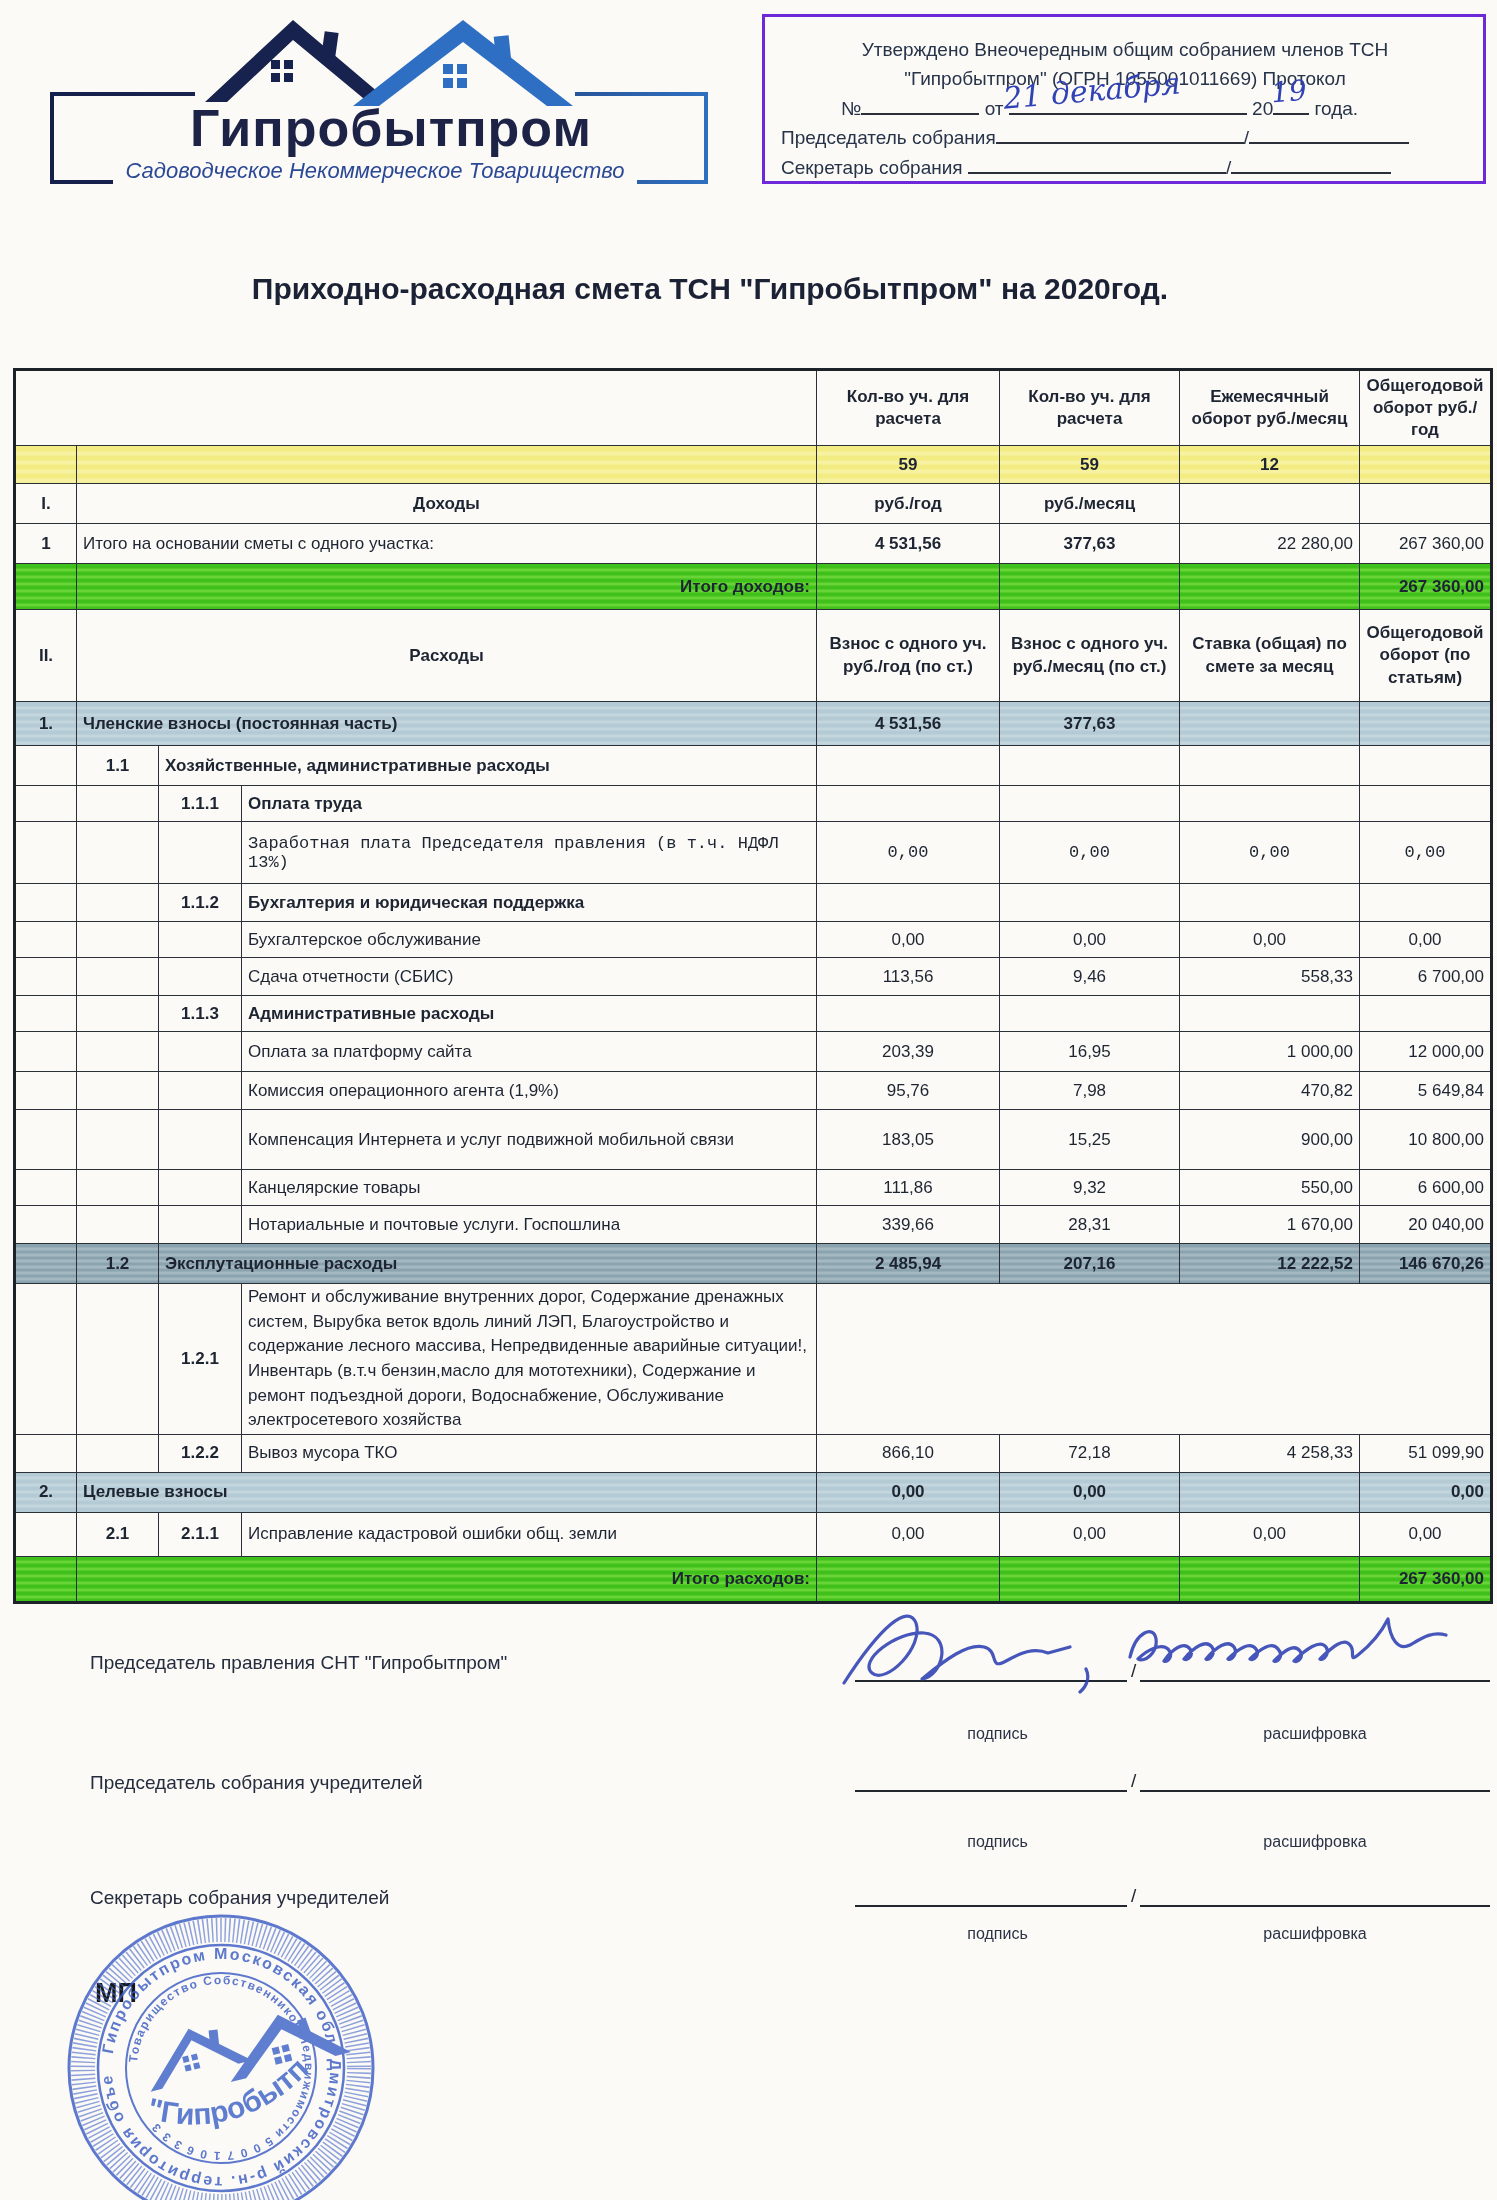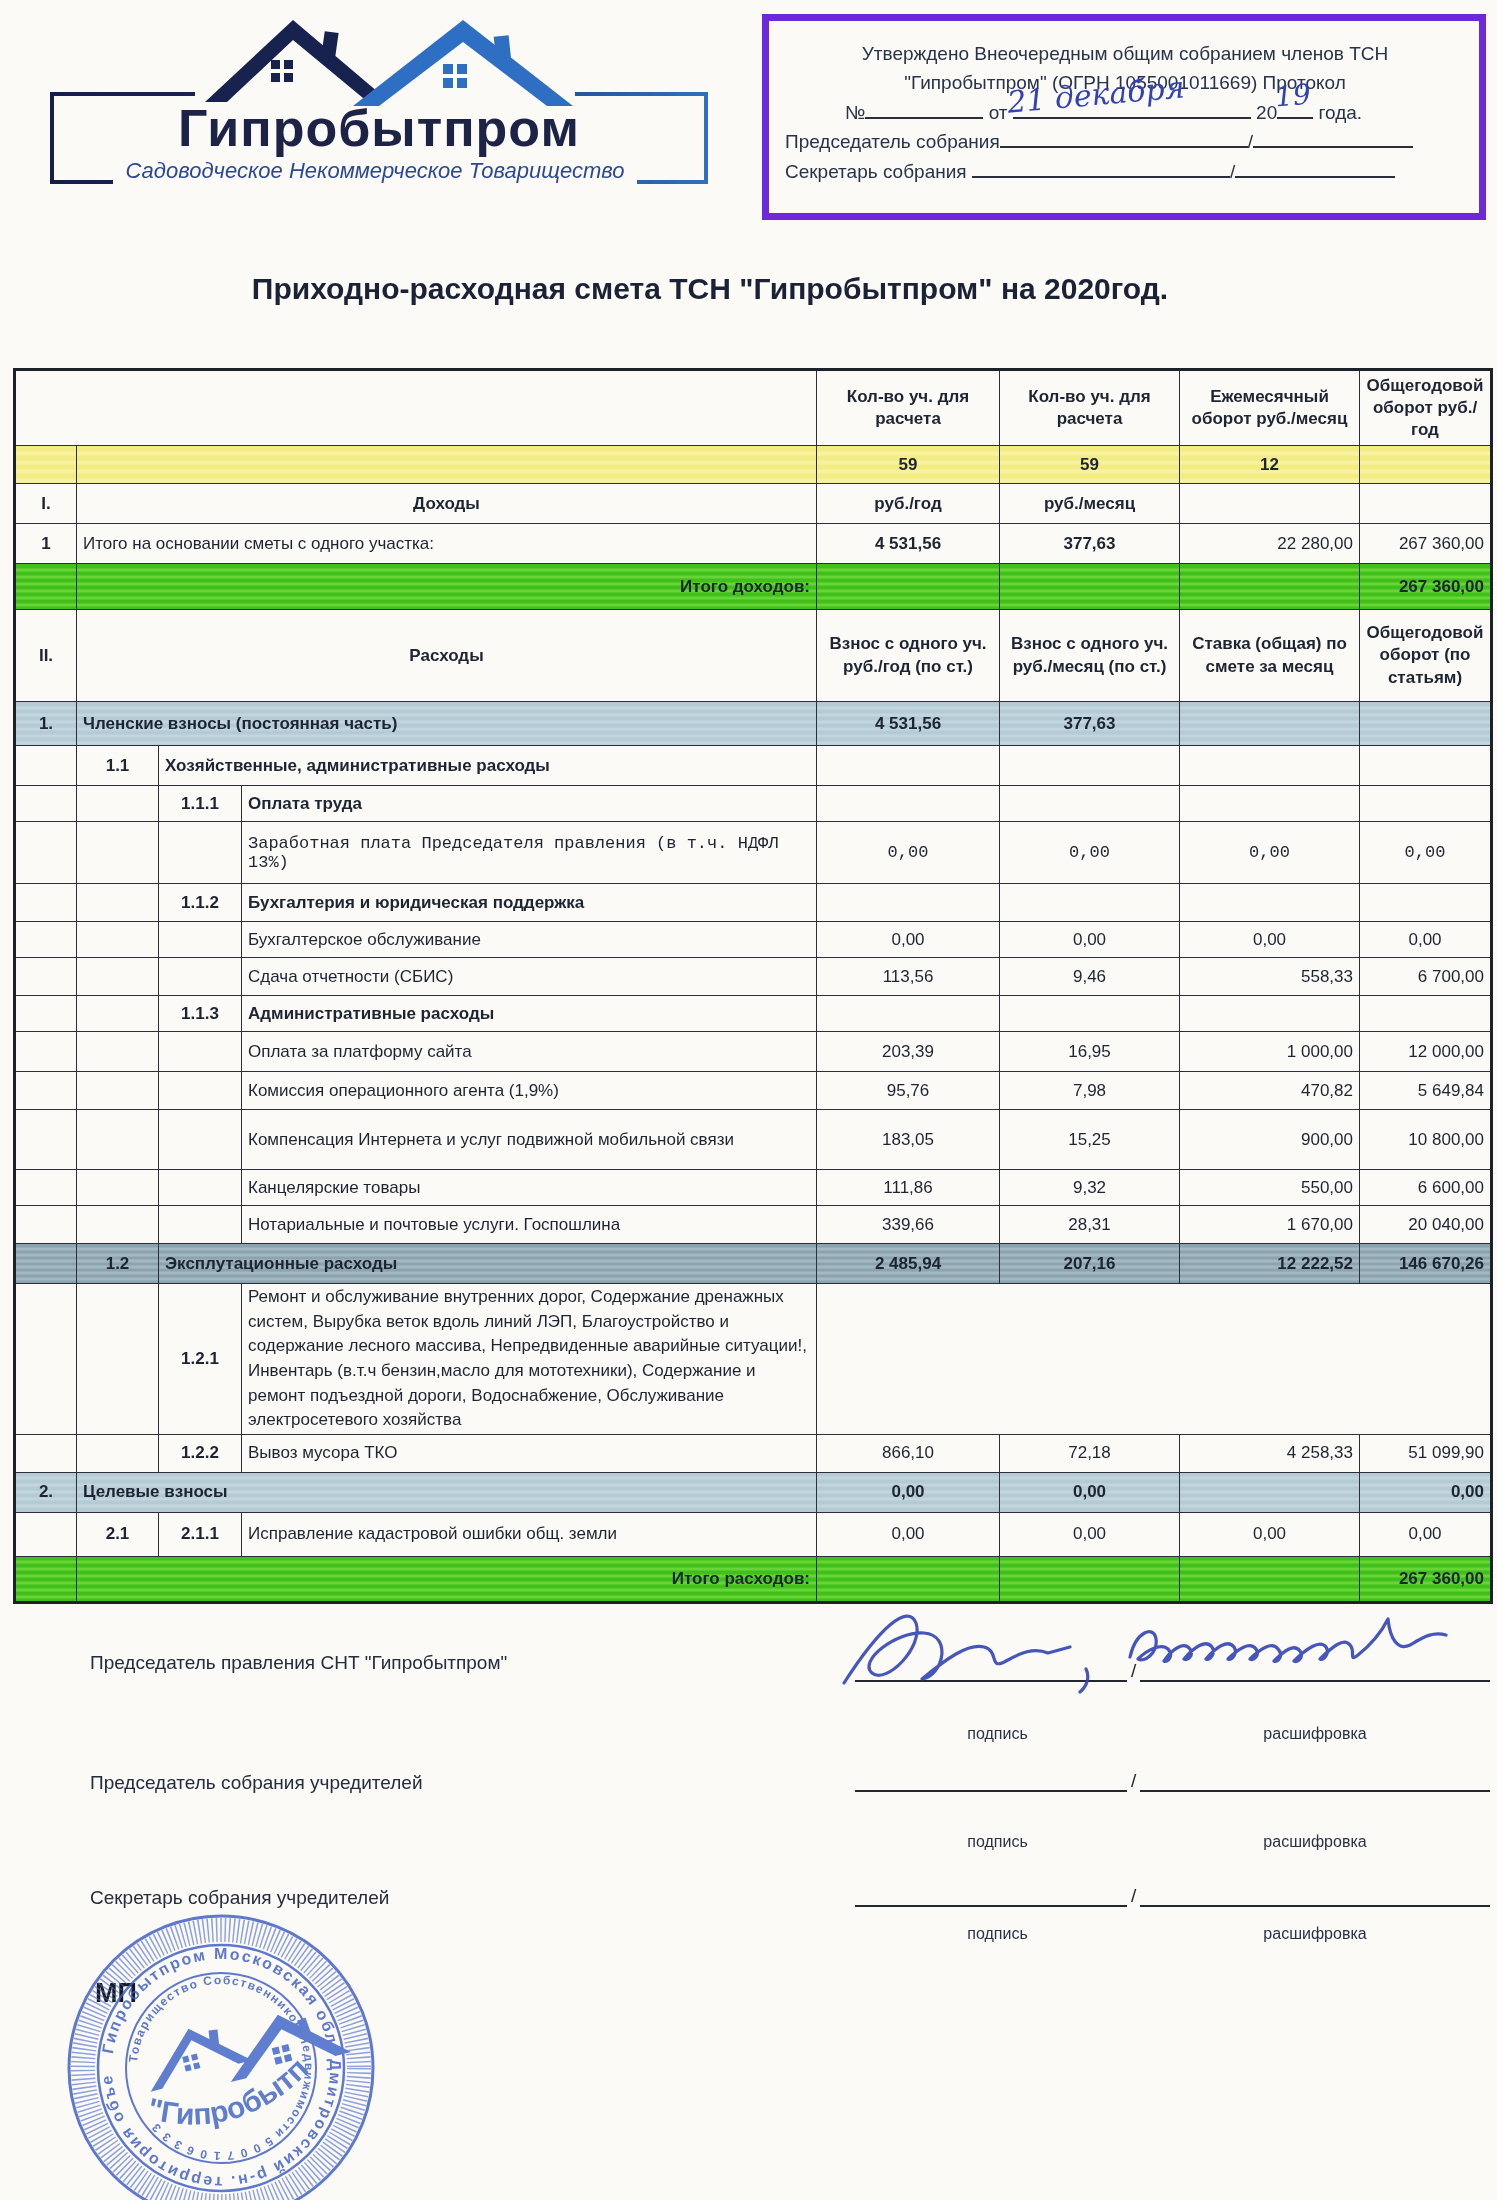--- a/index.html
+++ b/index.html
@@ -4,30 +4,30 @@
 <style>
   html,body{margin:0;padding:0;}
   body{font-family:"Liberation Sans",sans-serif;background:#e8e8e4;}
   #page{position:relative;width:1497px;height:2200px;background:#fbfaf6;overflow:hidden;margin:0 auto;color:#222a3a;}
 
   
   #logo{position:absolute;left:45px;top:6px;width:672px;height:180px;}
   #logo-frame{position:absolute;left:5px;top:86px;width:650px;height:84px;
       border:4px solid #1c2754;
       border-image:linear-gradient(90deg,#141f4c,#1c2754 45%,#2f6fc0) 1;}
-  #logo-title{position:absolute;left:4px;top:92px;width:660px;text-align:center;
+  #logo-title{position:absolute;left:16px;top:92px;width:660px;text-align:center;
       font-size:52px;font-weight:bold;letter-spacing:1px;color:#1d2347;}
   #logo-sub{position:absolute;left:0;top:152px;width:660px;text-align:center;}
   #logo-sub span{display:inline-block;background:#fbfaf6;padding:0 12px;
       font-style:italic;font-size:22px;color:#2b4896;}
   #houses{position:absolute;left:150px;top:0px;}
 
   
-  #approval{position:absolute;left:762px;top:14px;width:724px;height:206px;
-      border:7px solid #6d28d9;box-sizing:border-box;padding:18px 14px 0 16px;
+  #approval{position:absolute;left:762px;top:14px;width:724px;height:170px;
+      border:3px solid #6d28d9;box-sizing:border-box;padding:18px 14px 0 16px;
       font-size:19px;color:#273349;line-height:1.55;}
   #approval .c{text-align:center;}
   .blank{display:inline-block;border-bottom:2px solid #2a2f3a;height:1em;vertical-align:baseline;position:relative;}
   .hw{position:absolute;color:#3142b5;font-family:"DejaVu Serif",serif;font-style:italic;
       transform:rotate(-5deg);white-space:nowrap;}
   #hw-date{left:-6px;top:-26px;font-size:30px;}
   #hw-year{left:-2px;top:-24px;font-size:28px;}
 
   
   #doc-title{position:absolute;left:0;top:272px;width:1420px;text-align:center;

